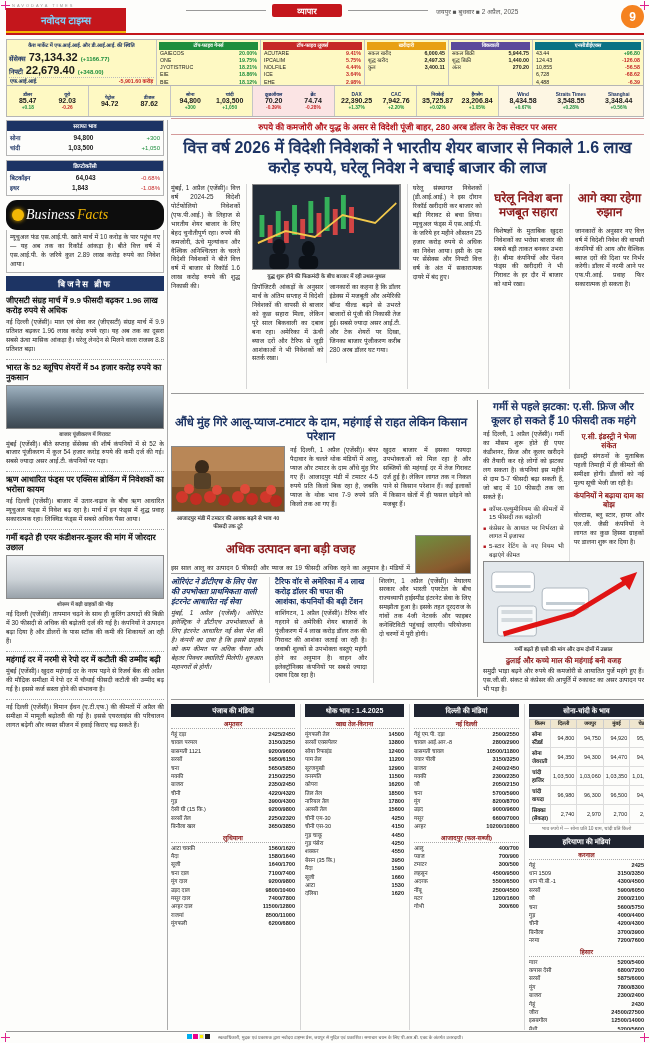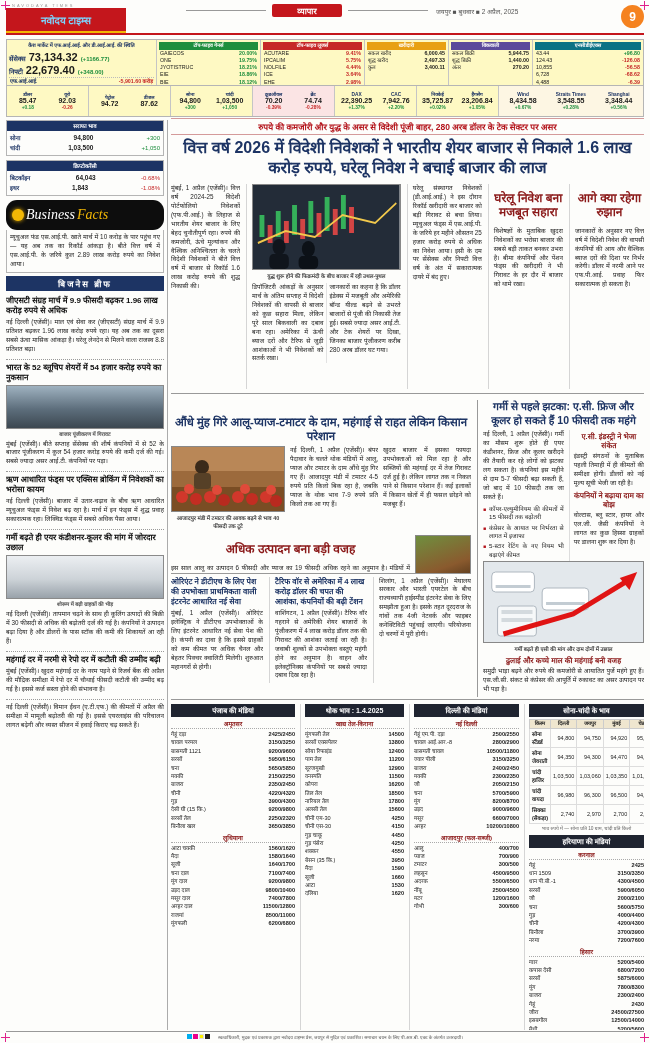--- a/index.html
+++ b/index.html
@@ -103,21 +103,21 @@
   .veg-head{font-size:11.5px;font-weight:800;color:#1d3464;line-height:1.25;text-align:center;margin:1px 0 3px;}
   .veg-row{display:flex;gap:5px;}
   .veg-ph svg{display:block;width:112px;height:64px;}
   .veg-ph-wrap{width:114px;flex:none;}
   .veg-col{flex:1;overflow:hidden;}
   .veg-row2{display:flex;gap:5px;margin-top:2px;align-items:flex-start;}
   .veg-row2 .vcol{flex:1;}
   .veg2-ph{width:56px;height:42px;flex:none;background:linear-gradient(160deg,#6f8f3f,#8a5a2e 70%,#5d3d1e);border:1px solid #888;}
   .minis{flex:1;display:flex;gap:6px;padding-top:3px;overflow:hidden;}
   .mini{flex:1;border-left:1px solid #d5d5d5;padding-left:5px;overflow:hidden;}
-  .mini:first-child{border-left:none;padding-left:0;}
+  .mini:first-child{border-left:none;padding-left:0;font-style:italic;}
   .mini-head{font-size:7.8px;font-weight:bold;color:#1d3464;line-height:1.3;margin:0 0 2px;}
   .ac{flex:1;border-left:1px solid #999;padding-left:5px;overflow:hidden;}
   .ac-head{font-size:10.5px;font-weight:800;color:#1d3464;line-height:1.3;text-align:center;margin:0 0 3px;}
   .ac-cols{display:flex;gap:5px;}
   .ac-cols .c1{flex:1.15;}
   .ac-cols .c2{flex:1;border-left:1px solid #ddd;padding-left:4px;}
   .bullet{display:flex;gap:3px;font-size:6.2px;line-height:1.35;margin-bottom:2px;text-align:justify;}
   .bullet::before{content:"■";color:#b3131a;font-size:5px;line-height:1.7;}
   .ac-ph svg{display:block;width:100%;height:80px;}
   .ac .sub-maroon{font-size:7.5px;margin:2px 0;}

